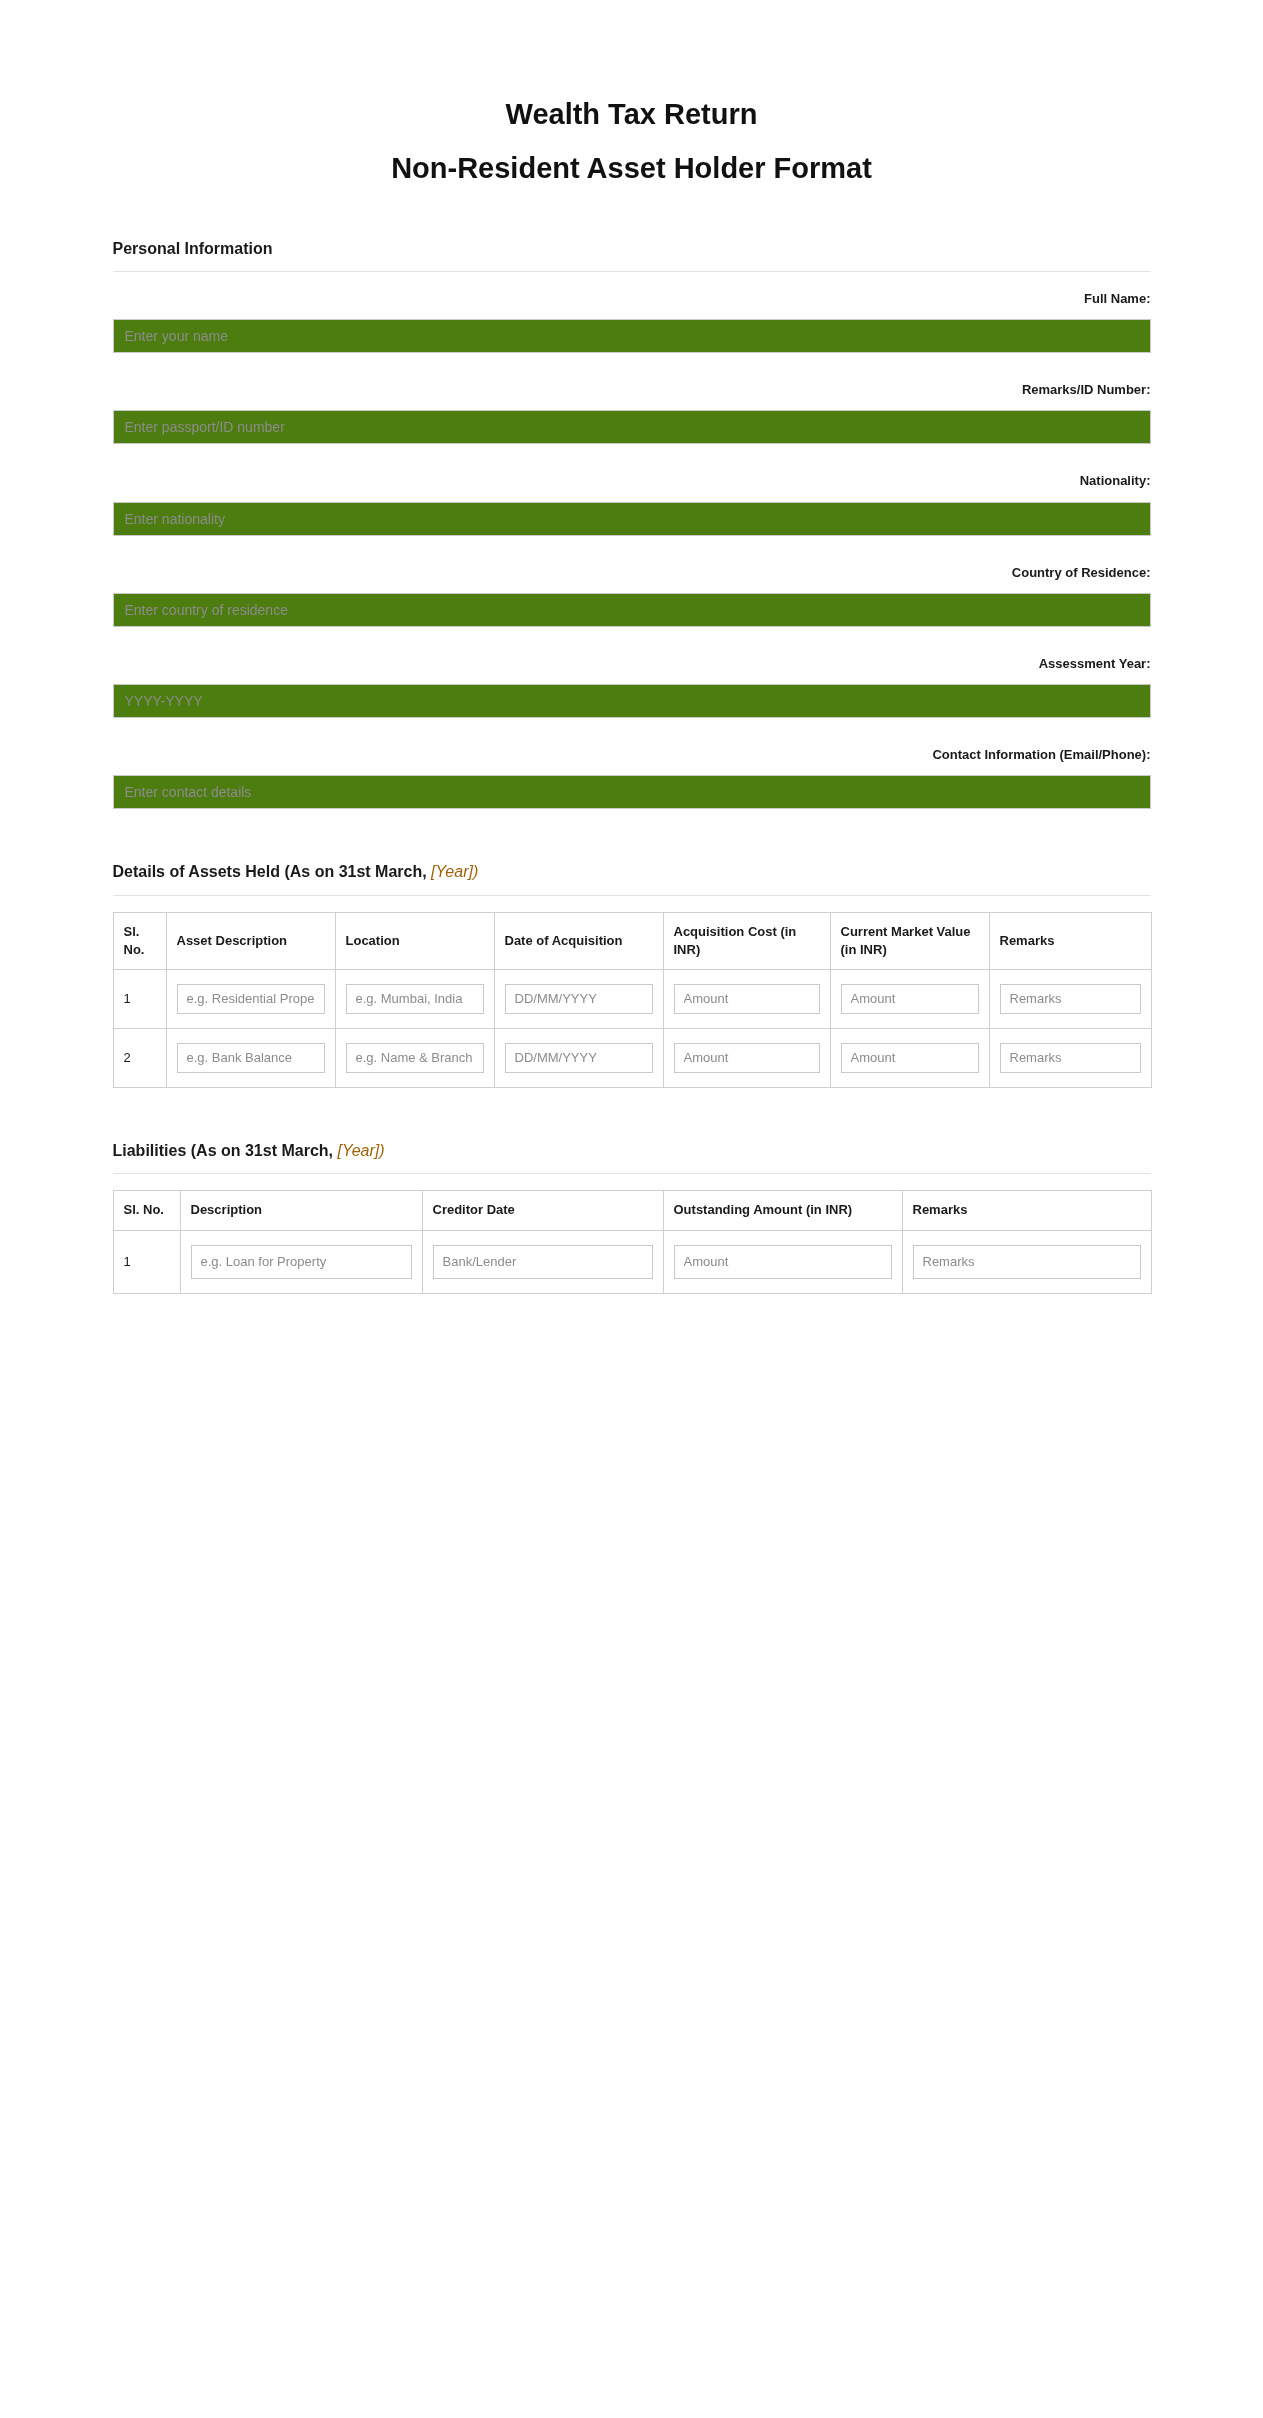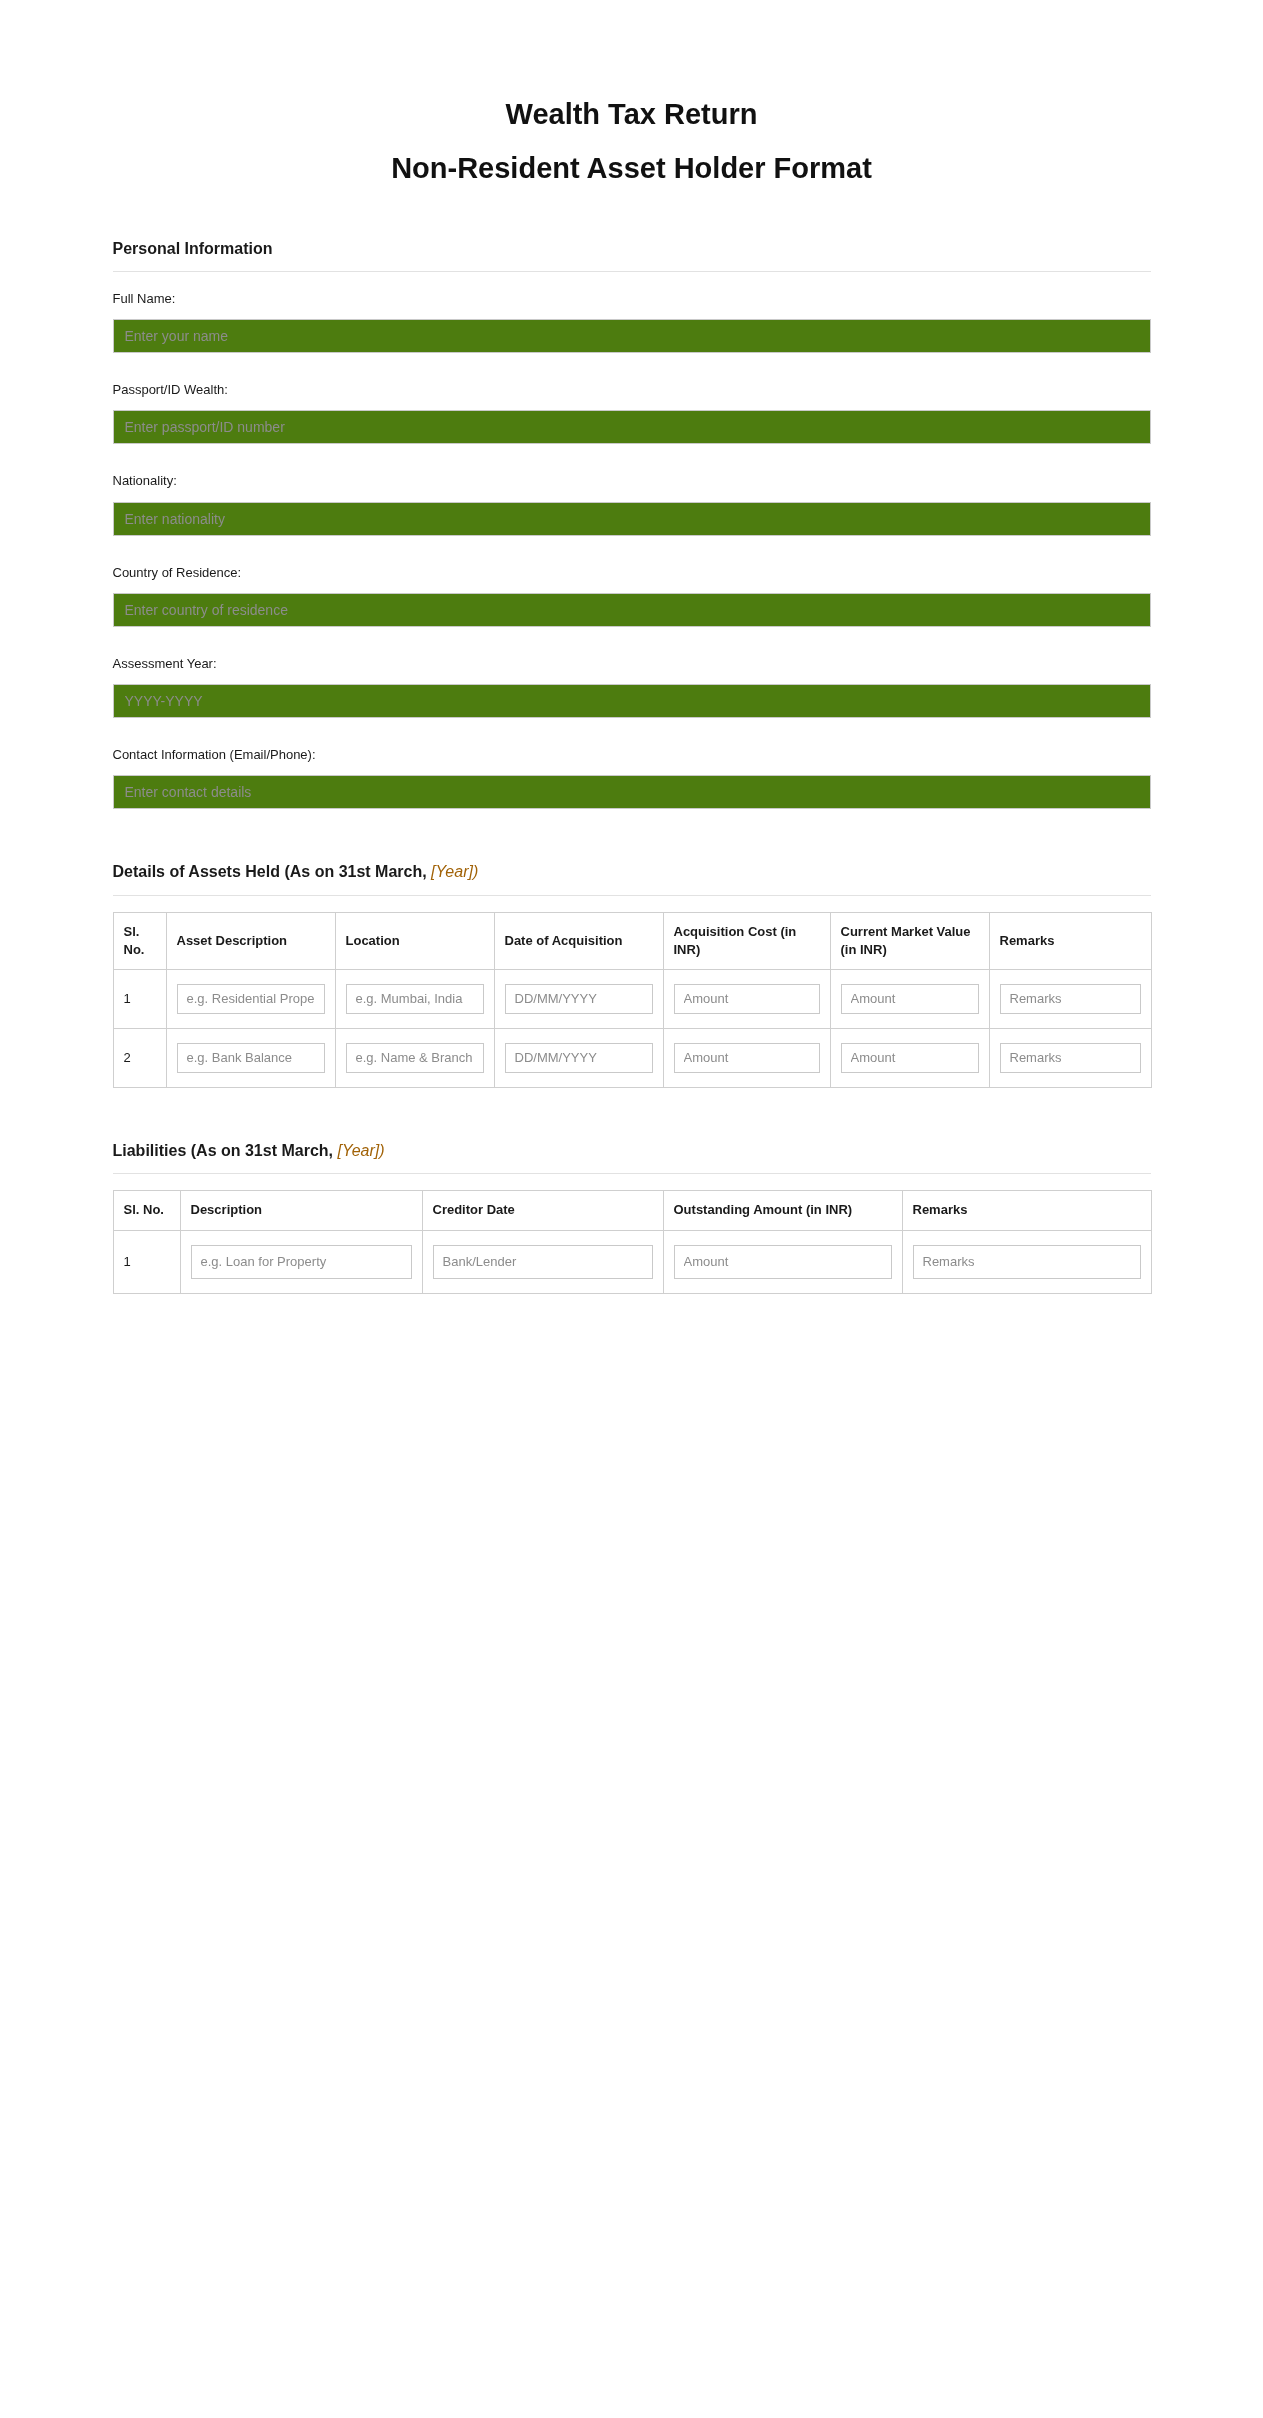--- a/index.html
+++ b/index.html
@@ -41,24 +41,25 @@
     font-weight: 400;
     color: #a16207;
     font-style: italic;
   }
 
   .field { margin-top: 28px; }
   .field:first-of-type { margin-top: 18px; }
   .field label {
     display: block;
     font-size: 13px;
-    font-weight: 400;
+    font-weight: 700;
     color: #1a1a1a;
     margin: 0 0 11px 0;
     line-height: 1.4;
+    text-align: right;
   }
   .field input {
     display: block;
     width: 100%;
     height: 34px;
     box-sizing: border-box;
     border: 1px solid #c9c9c9;
     border-radius: 0;
     padding: 0 11px;
     font-size: 14px;
@@ -121,21 +122,21 @@
   <h2 class="section">
     <span>Personal Information</span>
   </h2>
 
   <div class="field">
     <label>Full Name:</label>
     <input type="text" placeholder="Enter your name" style="">
   </div>
 
   <div class="field">
-    <label>Passport/ID Wealth:</label>
+    <label>Remarks/ID Number:</label>
     <input type="text" placeholder="Enter passport/ID number" style="">
   </div>
 
   <div class="field">
     <label>Nationality:</label>
     <input type="text" placeholder="Enter nationality" style="">
   </div>
 
   <div class="field">
     <label>Country of Residence:</label>

